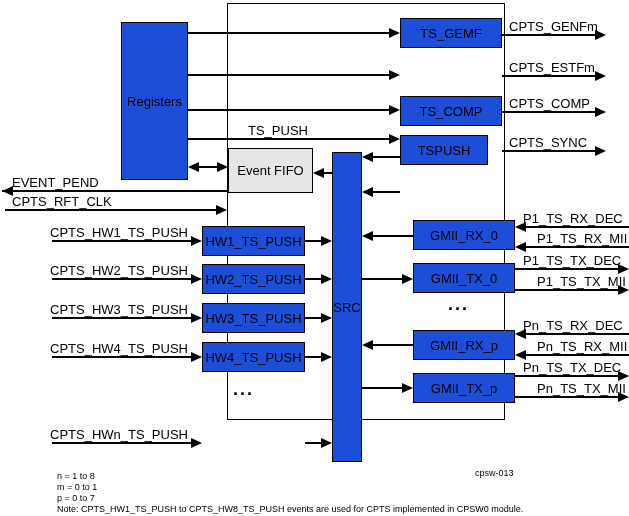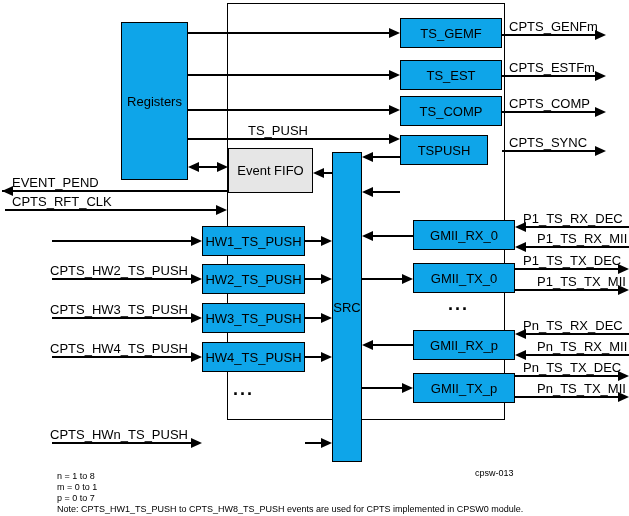--- a/index.html
+++ b/index.html
@@ -4,21 +4,21 @@
 <style>
   html,body { margin:0; padding:0; background:#ffffff; }
   #canvas {
     position:relative; width:629px; height:516px;
     background:#ffffff; overflow:hidden;
     font-family:"Liberation Sans", sans-serif;
     color:#000000;
   }
   .box {
     position:absolute; box-sizing:border-box;
-    border:1px solid #000; background:#0ea5e9;
+    border:1px solid #000; background:#1d4ed8;
     display:flex; align-items:center; justify-content:center;
     font-size:13px; white-space:nowrap;
   }
   .outer {
     position:absolute; box-sizing:border-box;
     border:1px solid #000; background:transparent;
   }
   .fifo { background:#e6e6e6; }
   .wire { position:absolute; height:2px; background:#000; }
   .ar, .al { position:absolute; width:0; height:0;
@@ -35,21 +35,20 @@
 
 <div id="canvas">
 
   <div class="outer" style="left:227px; top:3px; width:278px; height:417px;"></div>
 
   <div class="box" style="left:121px; top:22px; width:67px; height:158px;">Registers</div>
   <div class="box fifo" style="left:228px; top:148px; width:85px; height:45px;">Event FIFO</div>
   <div class="box" style="left:332px; top:152px; width:30px; height:310px;">SRC</div>
 
   <div class="box" style="left:400px; top:18px; width:102px; height:30px;">TS_GEMF</div>
-  <div class="box" style="left:400px; top:60px; width:102px; height:30px;">TS_EST</div>
   <div class="box" style="left:400px; top:96px; width:102px; height:30px;">TS_COMP</div>
   <div class="box" style="left:400px; top:135px; width:88px; height:30px;">TSPUSH</div>
 
   <div class="box" style="left:413px; top:220px; width:102px; height:30px;">GMII_RX_0</div>
   <div class="box" style="left:413px; top:263px; width:102px; height:30px;">GMII_TX_0</div>
   <div class="box" style="left:413px; top:330px; width:102px; height:30px;">GMII_RX_p</div>
   <div class="box" style="left:413px; top:373px; width:102px; height:30px;">GMII_TX_p</div>
 
   <div class="box" style="left:202px; top:226px; width:103px; height:30px;">HW1_TS_PUSH</div>
   <div class="box" style="left:202px; top:264px; width:103px; height:30px;">HW2_TS_PUSH</div>
@@ -164,20 +163,21 @@
 
   <div class="wire" style="left:515px; top:375px; width:103px;"></div>
   <div class="ar" style="left:618px; top:371px;"></div>
 
   <div class="wire" style="left:515px; top:396px; width:103px;"></div>
   <div class="ar" style="left:618px; top:392px;"></div>
 
   <div class="lbl" style="left:248px; top:124px;">TS_PUSH</div>
   <div class="lbl" style="left:12px; top:176px;">EVENT_PEND</div>
   <div class="lbl" style="left:12px; top:195px;">CPTS_RFT_CLK</div>
+  <div class="lbl" style="left:50px; top:226px;">CPTS_HW1_TS_PUSH</div>
   <div class="lbl" style="left:50px; top:264px;">CPTS_HW2_TS_PUSH</div>
   <div class="lbl" style="left:50px; top:303px;">CPTS_HW3_TS_PUSH</div>
   <div class="lbl" style="left:50px; top:342px;">CPTS_HW4_TS_PUSH</div>
   <div class="lbl" style="left:50px; top:428px;">CPTS_HWn_TS_PUSH</div>
 
   <div class="lbl" style="left:509px; top:20px;">CPTS_GENFm</div>
   <div class="lbl" style="left:509px; top:61px;">CPTS_ESTFm</div>
   <div class="lbl" style="left:509px; top:97px;">CPTS_COMP</div>
   <div class="lbl" style="left:509px; top:136px;">CPTS_SYNC</div>
 

